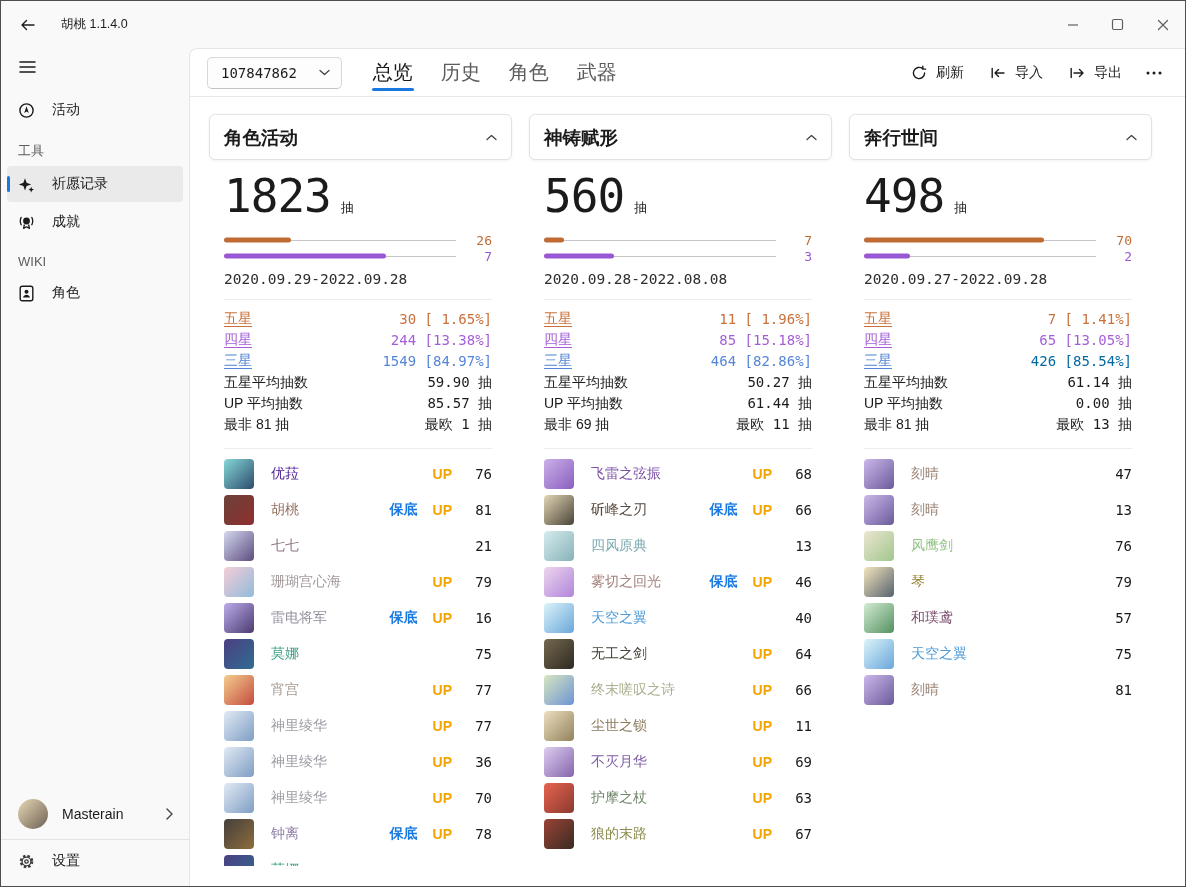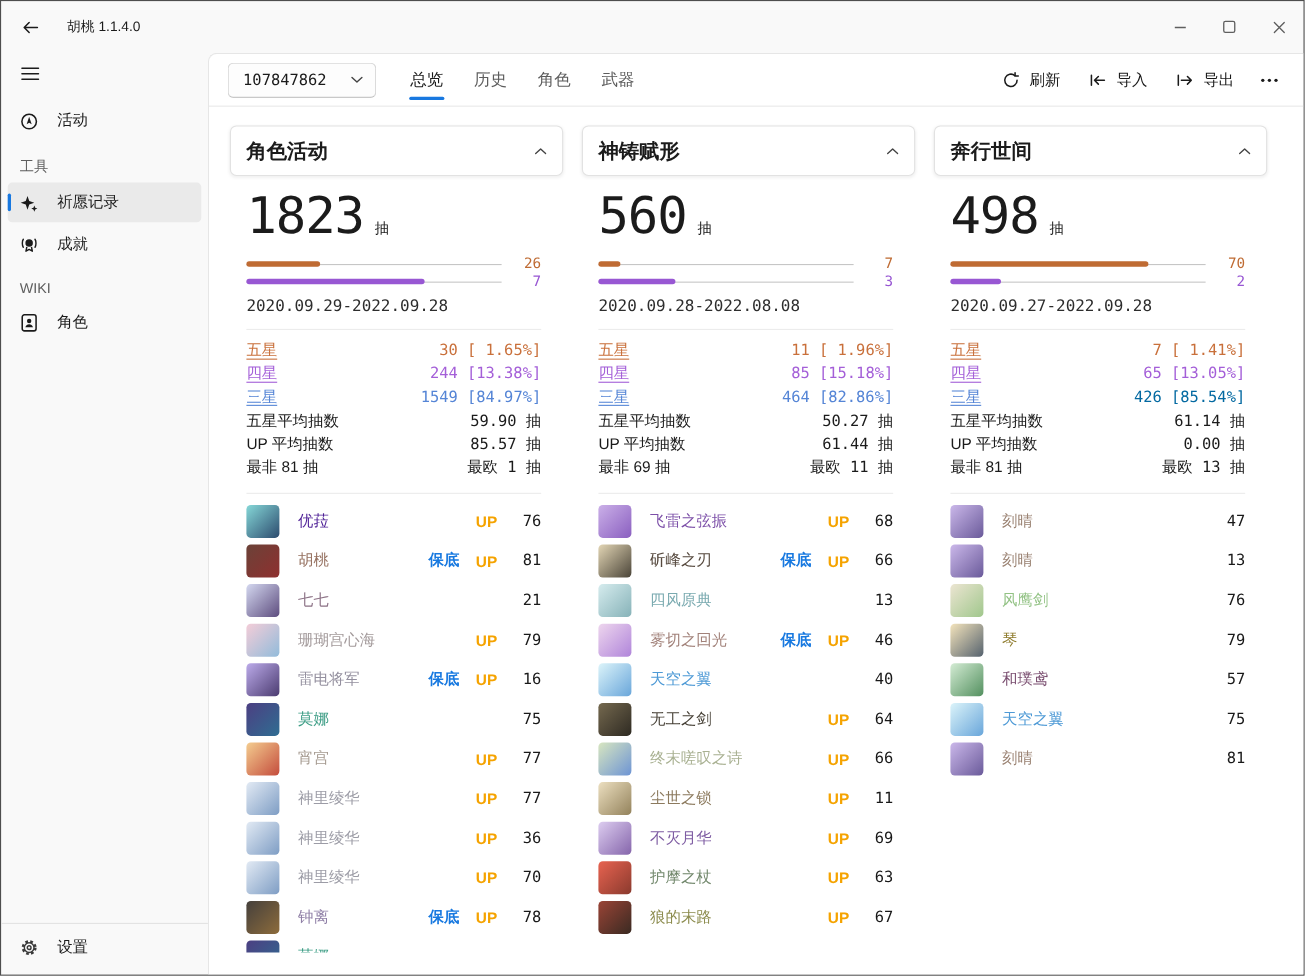--- a/index.html
+++ b/index.html
@@ -43,21 +43,21 @@
   .settings-item .ic { width:17px; margin-right:17px; display:flex; justify-content:center; }
 
   
   .main { position:absolute; left:188px; top:47px; right:0; bottom:0; background:#fff;
           border-left:1px solid #e6e6e6; border-top:1px solid #e6e6e6; border-top-left-radius:8px; overflow:hidden; }
   .topbar { height:48px; display:flex; align-items:center; padding:0 14px 0 17px; border-bottom:1px solid #e8e8e8; }
   .uid-select { height:32px; background:#fdfdfd; border:1px solid #d8d8d8; border-bottom-color:#c4c4c4;
                 border-radius:5px; display:flex; align-items:center; gap:22px; padding:0 11px 0 13px;
                 font-size:14px; cursor:pointer; }
   .tabs { display:flex; margin-left:22px; gap:10px; height:100%; }
-  .tab { position:relative; display:flex; align-items:center; padding:0 9px; font-size:15px;
+  .tab { position:relative; display:flex; align-items:center; padding:0 9px; font-size:20px;
          color:#5d5d5d; cursor:pointer; }
   .tab.active { color:#191919; font-weight:500; }
   .tab.active::after { content:""; position:absolute; left:8px; right:8px; bottom:5px; height:3px; border-radius:2px; background:var(--accent); }
   .actions { margin-left:auto; display:flex; align-items:center; gap:4px; }
   .action-btn { display:flex; align-items:center; gap:9px; padding:7px 11px; font-size:14px;
                 border:none; background:transparent; border-radius:4px; cursor:pointer; color:#191919; }
   .more-btn { width:34px; height:30px; display:flex; align-items:center; justify-content:center;
               border:none; background:transparent; border-radius:4px; cursor:pointer; }
 
   
@@ -173,20 +173,29 @@
           <svg width="15" height="17" viewBox="0 0 15 17" fill="none">
             <rect x="1.2" y="1.2" width="12.6" height="14.6" rx="2" stroke="#1b1b1b" stroke-width="1.4"></rect>
             <circle cx="7.5" cy="6.8" r="2" fill="#1b1b1b"></circle>
             <path d="M4 12.6c.6-2 1.9-2.8 3.5-2.8s2.9.8 3.5 2.8" fill="#1b1b1b"></path>
           </svg>
         </span>
         <span>角色</span>
       </div>
     </nav>
   <div class="side-bottom">
+    <div class="user-item">
+      <span class="user-avatar" id="user-avatar" style="background: linear-gradient(135deg, rgb(234, 217, 182), rgb(107, 96, 83));"></span>
+      <span>Masterain</span>
+      <span class="chev">
+          <svg width="7" height="12" viewBox="0 0 7 12" fill="none" stroke="#444" stroke-width="1.4" stroke-linecap="round" stroke-linejoin="round">
+            <path d="M1 1l5 5-5 5"></path>
+          </svg>
+        </span>
+    </div>
     <div class="side-divider"></div>
     <div class="settings-item">
       <span class="ic">
           <svg width="17" height="17" viewBox="0 0 17 17" fill="none">
             <circle cx="8.5" cy="8.5" r="5.6" stroke="#3a3a3a" stroke-width="2.4" stroke-dasharray="2.4 2.05"></circle>
             <circle cx="8.5" cy="8.5" r="4.4" stroke="#3a3a3a" stroke-width="1.3"></circle>
             <circle cx="8.5" cy="8.5" r="1.7" stroke="#3a3a3a" stroke-width="1.3"></circle>
           </svg>
         </span>
       <span>设置</span>

